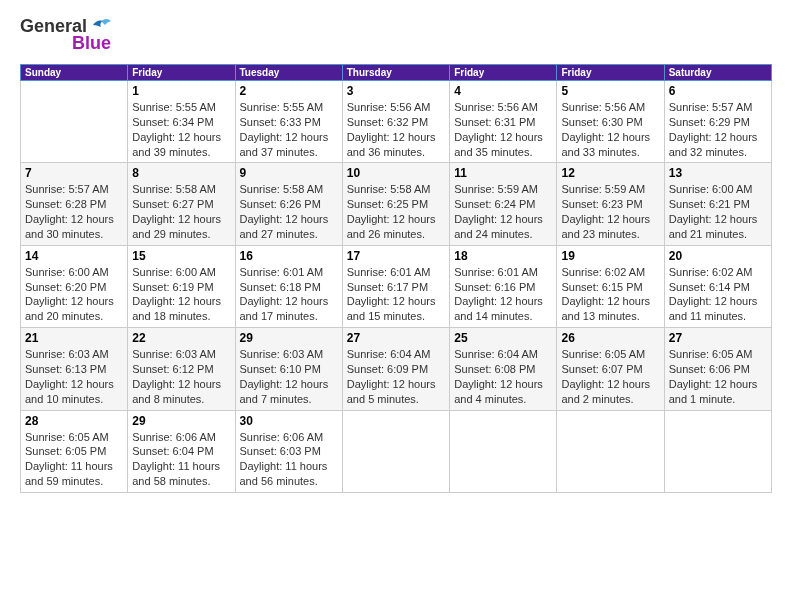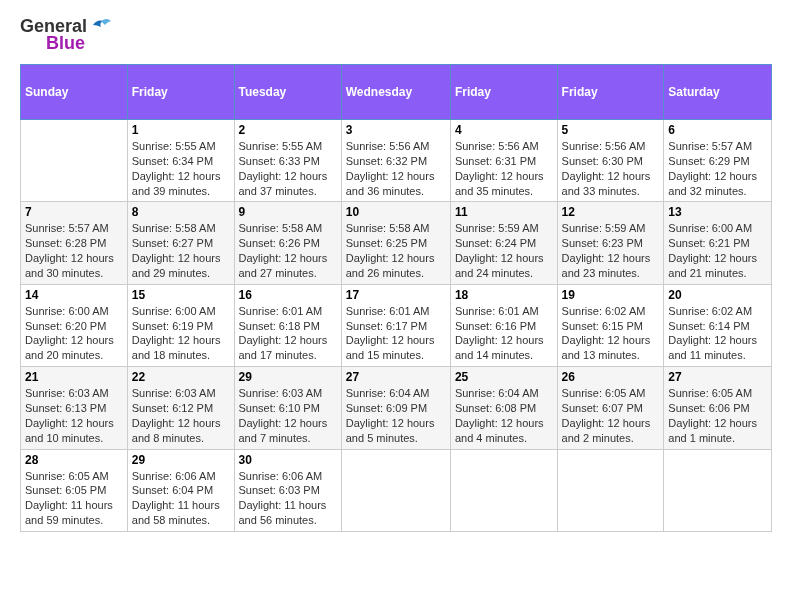--- a/index.html
+++ b/index.html
@@ -17,21 +17,21 @@
     }
     .header {
       display: flex;
       justify-content: space-between;
       align-items: flex-start;
       margin-bottom: 10px;
     }
     .logo {
       display: flex;
       flex-direction: column;
-      align-items: center;
+      align-items: flex-end;
     }
     .logo-row {
       display: flex;
       align-items: center;
     }
     .title-block {
       text-align: right;
     }
     .month-title {
       font-size: 32px;
@@ -42,25 +42,25 @@
     .subtitle {
       font-size: 15px;
       color: #333;
     }
     table {
       width: 100%;
       border-collapse: collapse;
       font-size: 10px;
     }
     thead tr th {
-      background: #8b5cf6;
+      background: #4c1d95;
       color: #fff;
-      padding: 20px 4px;
+      padding: 2px 4px;
       text-align: left;
-      font-size: 12px;
+      font-size: 10px;
       font-weight: bold;
       border: 1px solid #5590cc;
     }
     tbody tr td {
       border: 1px solid #ccc;
       vertical-align: top;
       padding: 3px 4px;
       height: 78px;
       width: 113px;
     }
@@ -104,21 +104,21 @@
     </div>
   </div>
 
   <table>
     <thead>
       <tr>
 
       <th>Sunday</th>
           <th>Friday</th>
           <th>Tuesday</th>
-          <th>Wednesday</th>
+          <th>Thursday</th>
           <th>Friday</th>
           <th>Friday</th>
           <th>Saturday</th>
         </tr>
     </thead>
     <tbody id="calendar-body">
     <tr>
           <td class="empty"></td>
           <td>
             <span class="day-num">1</span>

